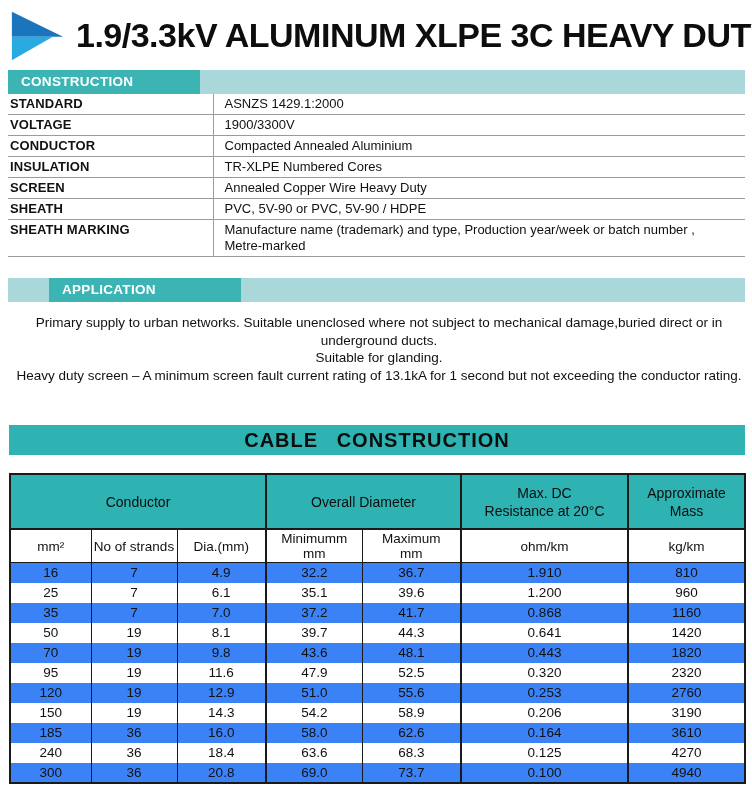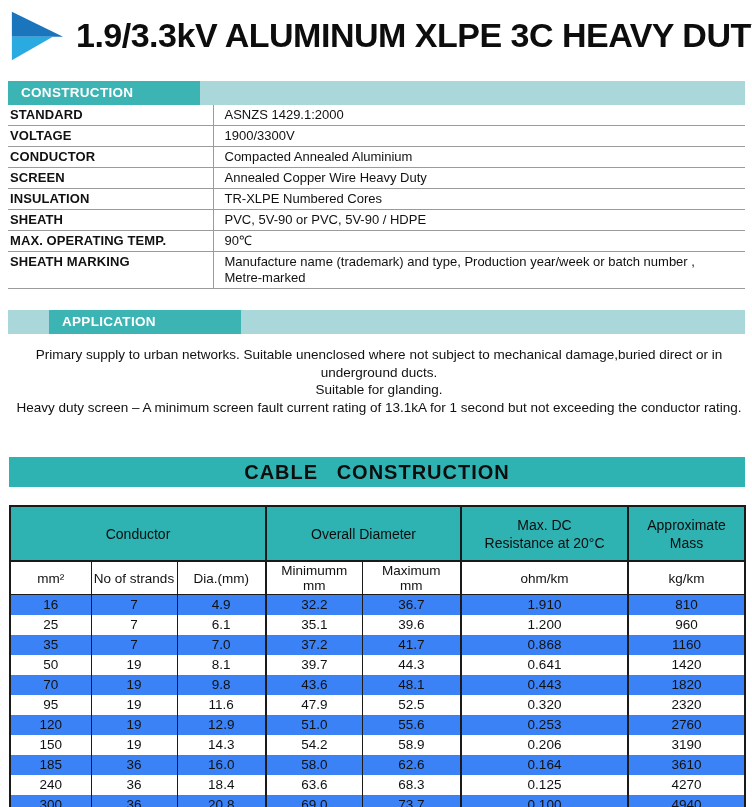--- a/index.html
+++ b/index.html
@@ -13,21 +13,21 @@
 
   
   .title-row { display: flex; align-items: center; gap: 10px; height: 58px; }
   .arrow-icon { width: 58px; height: 54px; flex: 0 0 auto; }
   .page-title {
     margin: 0; font-size: 34px; font-weight: bold; letter-spacing: -0.5px;
     white-space: nowrap; color: #0d0d0d;
   }
 
   
-  .section-bar { margin-top: 17px; height: 24px; width: 737px; }
+  .section-bar { margin-top: 6px; height: 24px; width: 737px; }
   .section-bar .bar-dark {
     display: inline-block; width: 192px; height: 24px;
     color: #ffffff; font-weight: bold; font-size: 13.5px; line-height: 24px;
     padding-left: 13px; letter-spacing: 0.3px; vertical-align: top;
   }
   .app-bar { margin-top: 21px; padding-left: 41px; }
 
   
   .props-table { width: 737px; border-collapse: collapse; table-layout: fixed; }
   .props-table td {
@@ -99,34 +99,30 @@
         </tr>
         <tr>
           <td class="plabel">VOLTAGE</td>
           <td class="pvalue">1900/3300V</td>
         </tr>
         <tr>
           <td class="plabel">CONDUCTOR</td>
           <td class="pvalue">Compacted Annealed Aluminium</td>
         </tr>
         <tr>
+          <td class="plabel">INSULATION</td>
+          <td class="pvalue">TR-XLPE Numbered Cores</td>
+        </tr>
+        <tr>
           <td class="plabel">SCREEN</td>
           <td class="pvalue">Annealed Copper Wire Heavy Duty</td>
         </tr>
         <tr>
-          <td class="plabel">INSULATION</td>
-          <td class="pvalue">TR-XLPE Numbered Cores</td>
-        </tr>
-        <tr>
           <td class="plabel">SHEATH</td>
           <td class="pvalue">PVC, 5V-90 or PVC, 5V-90 / HDPE</td>
-        </tr>
-        <tr>
-          <td class="plabel">MAX. OPERATING TEMP.</td>
-          <td class="pvalue">90℃</td>
         </tr>
         <tr>
           <td class="plabel">SHEATH MARKING</td>
           <td class="pvalue">Manufacture name (trademark) and type, Production year/week or batch number ,
 Metre-marked</td>
         </tr>
       </tbody>
   </table>
 
   <div class="section-bar app-bar">

